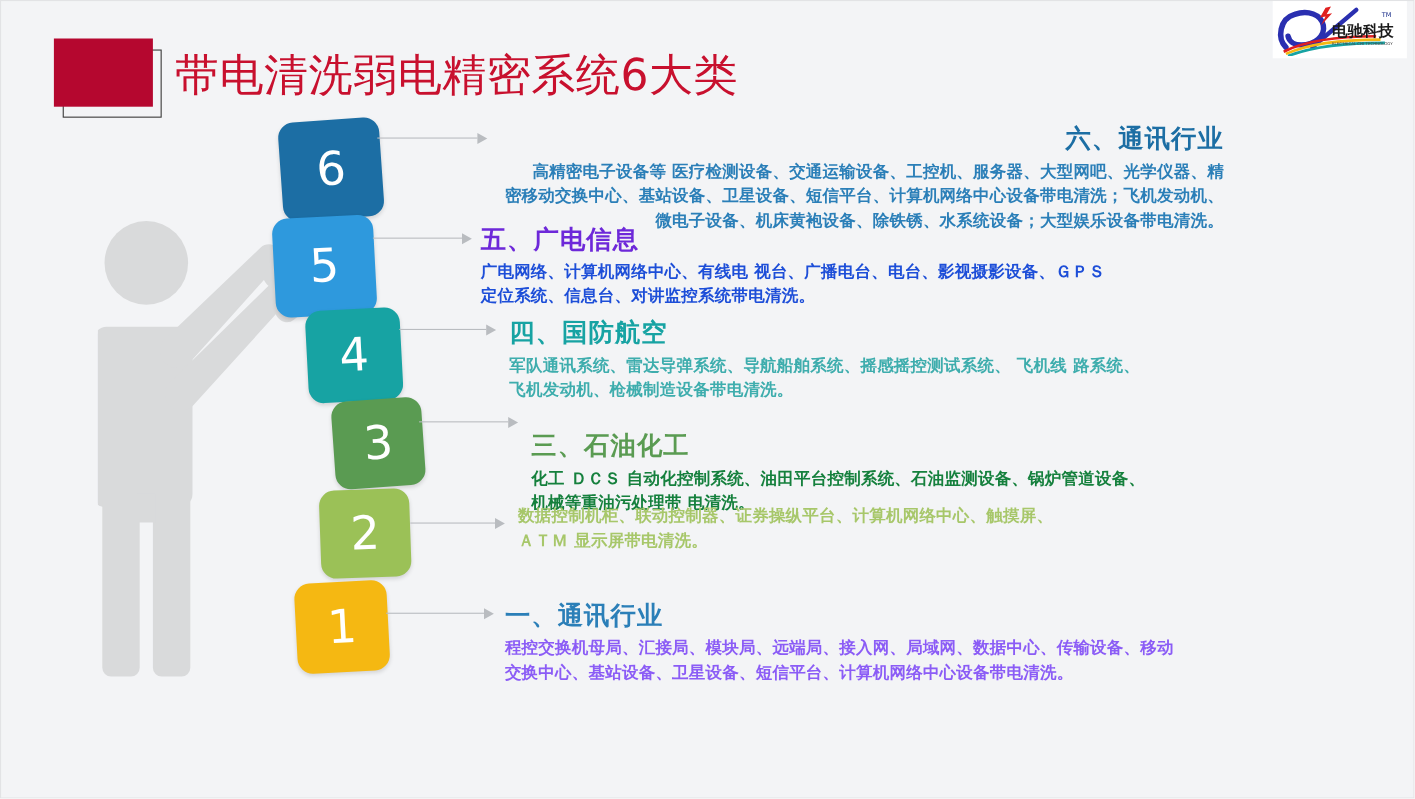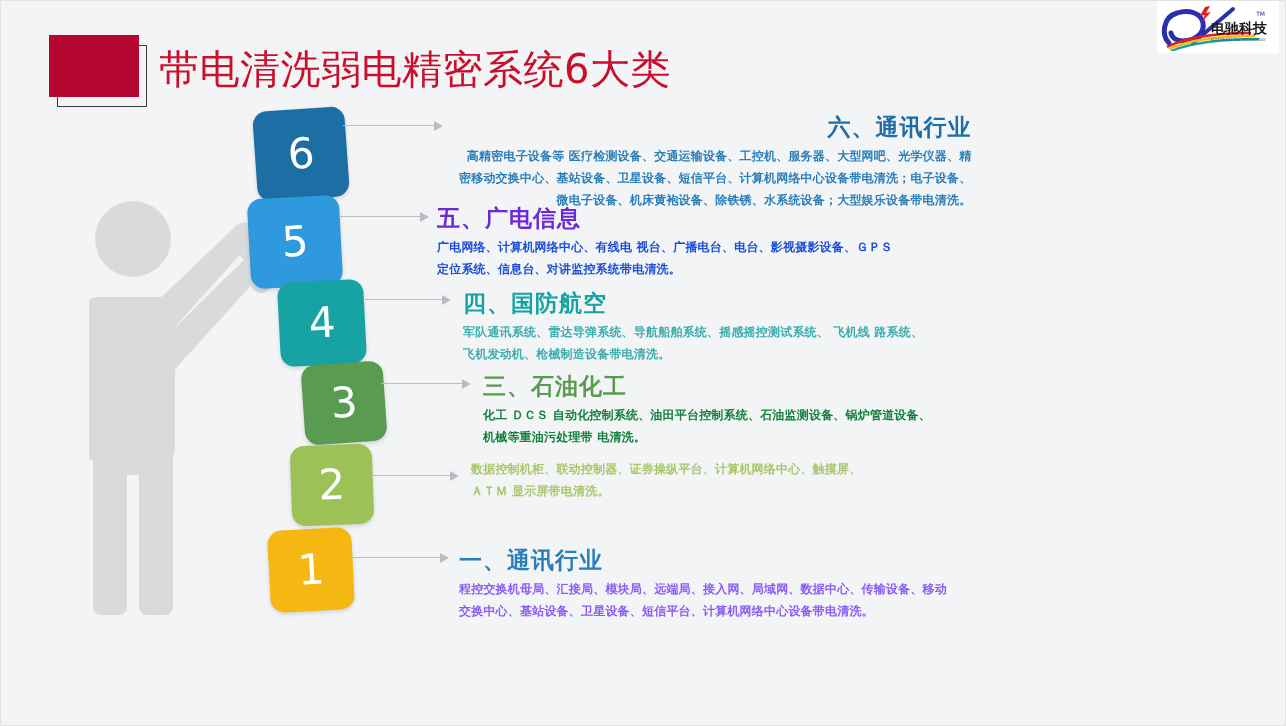--- a/index.html
+++ b/index.html
@@ -93,39 +93,39 @@
   }
 
   
   .section { position: absolute; }
   .sec-head {
     font-size: 23px; font-weight: bold; letter-spacing: 1px;
     line-height: 28px; white-space: nowrap;
     font-family: "DejaVu Sans", "Liberation Sans", sans-serif;
   }
   .sec-body {
-    font-size: 12px; font-weight: bold; line-height: 22px;
+    font-size: 15px; font-weight: bold; line-height: 22px;
     letter-spacing: 0.2px;
     font-family: "DejaVu Sans", "Liberation Sans", sans-serif;
   }
   .sec-body div { white-space: nowrap; }
 
   #sec-6 { left: 458px; top: 112px; text-align: right; }
   #sec-6 .sec-head { color:#1c6ea4; }
   #sec-6 .sec-body { color:#2b7fb8; margin-top: 4px; }
 
   #sec-5 { left: 436px; top: 203px; }
   #sec-5 .sec-head { color:#6d28d9; }
   #sec-5 .sec-body { color:#1d4ed8; margin-top: 4px; }
 
   #sec-4 { left: 462px; top: 288px; }
   #sec-4 .sec-head { color:#17a3a3; }
   #sec-4 .sec-body { color:#3eadad; margin-top: 4px; }
 
-  #sec-3 { left: 482px; top: 371px; }
+  #sec-3 { left: 482px; top: 391px; }
   #sec-3 .sec-head { color:#5a9b52; }
   #sec-3 .sec-body { color:#15803d; margin-top: 4px; }
 
   #sec-2 { left: 470px; top: 453px; }
   #sec-2 .sec-head { color:#9bc157; }
   #sec-2 .sec-body { color:#a7c76a; margin-top: 4px; }
 
   #sec-1 { left: 458px; top: 545px; }
   #sec-1 .sec-head { color:#2b7fb8; }
   #sec-1 .sec-body { color:#8b5cf6; margin-top: 4px; }
@@ -221,21 +221,21 @@
   </div>
   <div class="arrow" style="left:350px; top:552px; width:98px;">
     <div class="shaft" style="width:89px;"></div>
     <div class="head" style="left:89px;"></div>
   </div>
 
   <div class="section" id="sec-6">
     <div class="sec-head">六、通讯行业</div>
     <div class="sec-body">
       <div>高精密电子设备等 医疗检测设备、交通运输设备、工控机、服务器、大型网吧、光学仪器、精</div>
-      <div>密移动交换中心、基站设备、卫星设备、短信平台、计算机网络中心设备带电清洗；电子设备、</div>
+      <div>密移动交换中心、基站设备、卫星设备、短信平台、计算机网络中心设备带电清洗；飞机发动机、</div>
       <div>微电子设备、机床黄袍设备、除铁锈、水系统设备；大型娱乐设备带电清洗。</div>
     </div>
   </div>
 
   <div class="section" id="sec-5">
     <div class="sec-head">五、广电信息</div>
     <div class="sec-body">
       <div>广电网络、计算机网络中心、有线电 视台、广播电台、电台、影视摄影设备、ＧＰＳ</div>
       <div>定位系统、信息台、对讲监控系统带电清洗。</div>
     </div>

